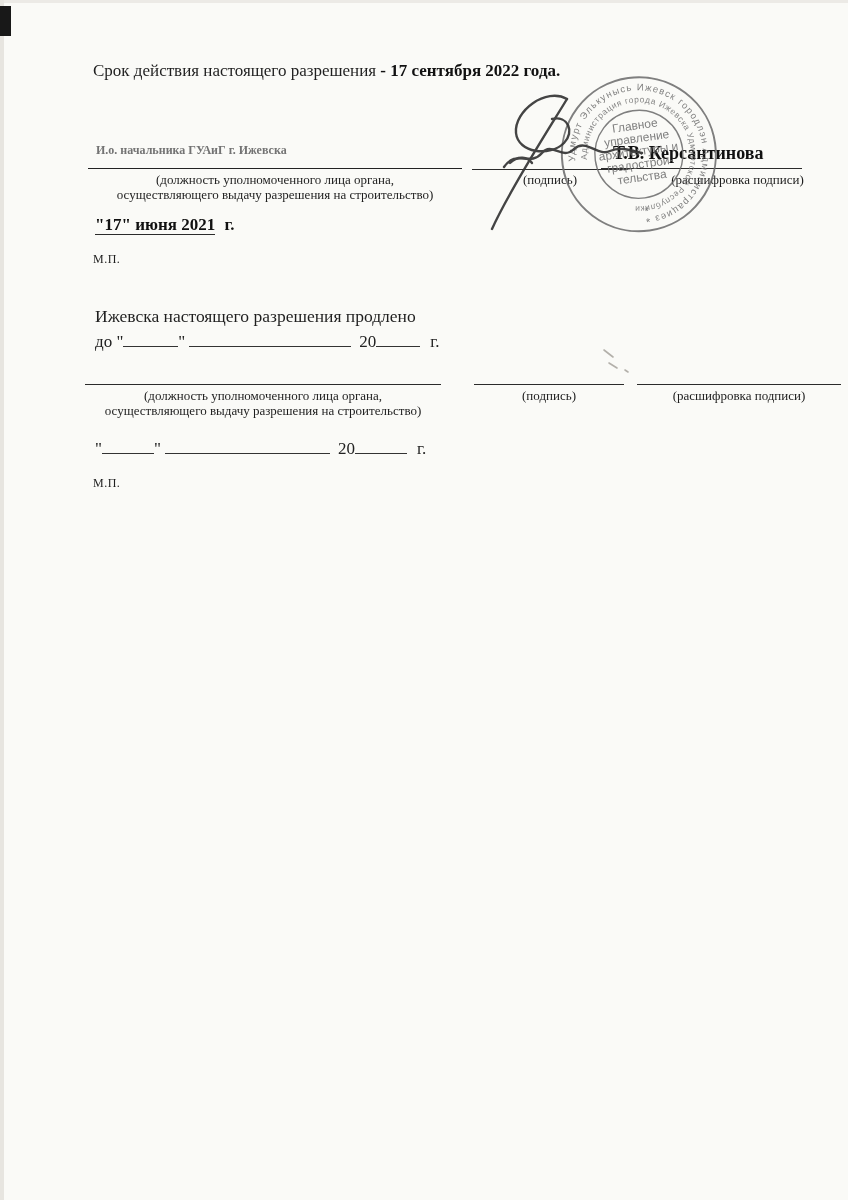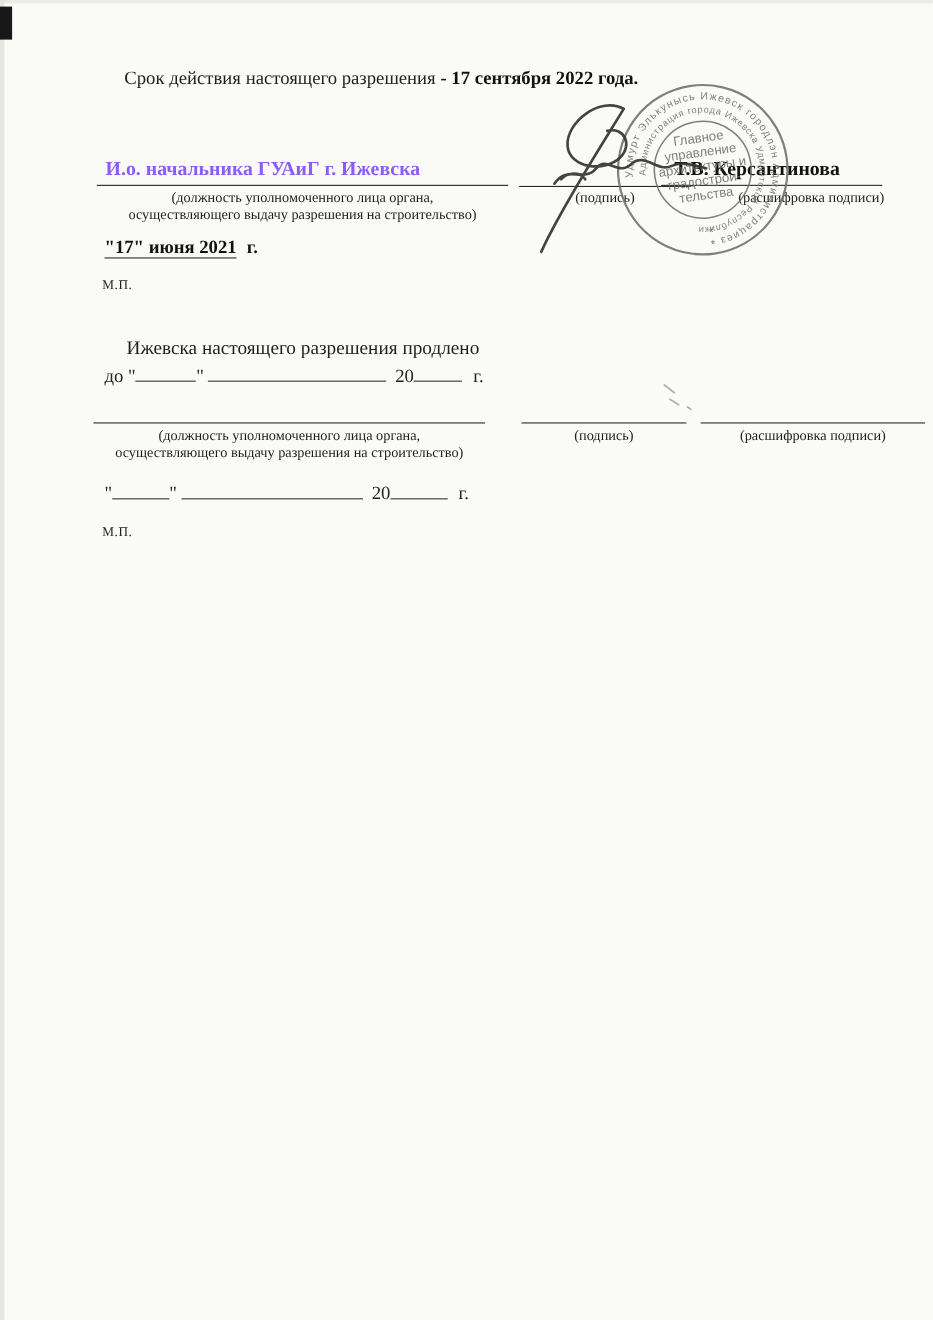--- a/index.html
+++ b/index.html
@@ -9,30 +9,30 @@
     font-family:"Liberation Serif","DejaVu Serif",serif;
     color:#222;
   }
   .page{position:absolute;inset:0;}
   
   .edge-top{position:absolute;left:0;top:0;width:100%;height:3px;background:#eceae6;}
   .edge-left{position:absolute;left:0;top:0;width:4px;height:100%;background:#e7e5e0;}
   .black-artifact{position:absolute;left:0;top:6px;width:11px;height:30px;background:#181818;}
 
   .abs{position:absolute;}
-  .t-main{font-size:17px;line-height:22px;color:#1f1f1f;margin-left:20px;}
+  .t-main{font-size:17px;line-height:22px;color:#1f1f1f;}
   .t-bold{font-weight:bold;color:#111;}
   .t-caption{font-size:13px;line-height:15px;color:#1d1d1d;text-align:center;}
   .underlined-field{border-bottom:1.5px solid #2b2b2b;}
   .blank{display:inline-block;border-bottom:1.5px solid #333;height:16px;vertical-align:baseline;}
 
   .position-line{
     left:88px;top:143px;width:374px;height:26px;
     border-bottom:1.5px solid #222;
-    font-size:18px;font-weight:bold;color:#8b5cf6;
+    font-size:12px;font-weight:bold;color:#737373;
     padding-left:8px;box-sizing:border-box;
   }
   .sig-blank-1{left:472px;top:143px;width:156px;height:26px;border-bottom:1.5px solid #2b2b2b;}
   .name-line{
     left:601px;top:143px;width:201px;height:26px;
     border-bottom:1.5px solid #2b2b2b;
     font-size:18px;font-weight:bold;color:#111;
     padding-left:12px;box-sizing:border-box;white-space:nowrap;
   }
   .cap-pos-1{left:88px;top:172px;width:374px;}

